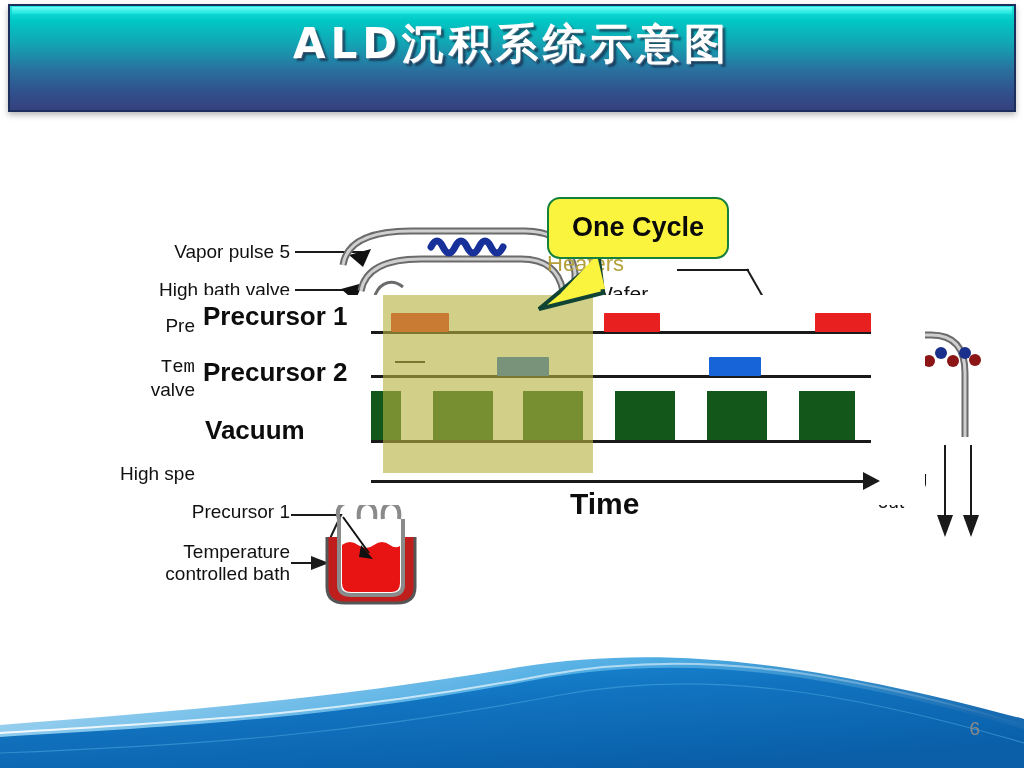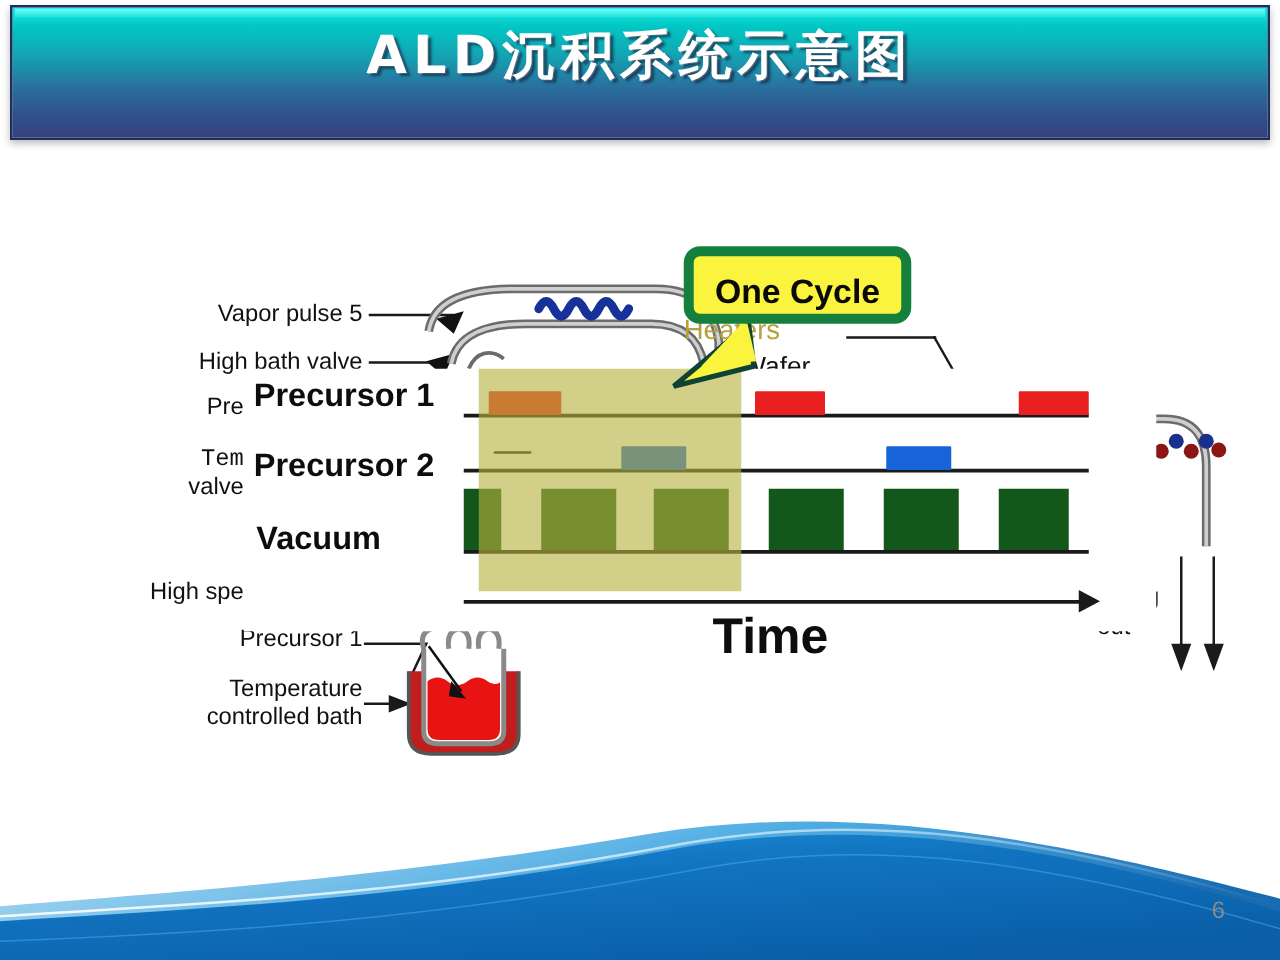--- a/index.html
+++ b/index.html
@@ -70,33 +70,33 @@
   .pulse.p2{background:#1763d8;}
   .purge-blk{position:absolute;background:#13571a;}
 
   .time-axis{position:absolute;background:#1a1a1a;height:3px;}
   .time-arrow{
     position:absolute;width:0;height:0;
     border-top:9px solid transparent;border-bottom:9px solid transparent;
     border-left:17px solid #1a1a1a;
   }
   .time-text{
-    position:absolute;font-size:40px;font-weight:bold;color:#0d0d0d;
+    position:absolute;font-size:30px;font-weight:bold;color:#0d0d0d;
     font-family:"Liberation Sans","DejaVu Sans",sans-serif;
   }
 
   
   .cycle-hl{
     position:absolute;background:rgba(183,178,64,.62);
   }
 
   
   .callout{
     position:absolute;left:452px;top:22px;width:182px;height:62px;
-    background:#fbf43f;border:8px solid #15803d;border-radius:13px;
+    background:#fbf43f;border:2px solid #15803d;border-radius:13px;
     box-sizing:border-box;z-index:40;
   }
   .callout-text{
     position:absolute;left:0;right:0;top:13px;text-align:center;
     font-size:27px;font-weight:bold;color:#0a0a0a;
     font-family:"Liberation Sans","DejaVu Sans",sans-serif;white-space:nowrap;
   }
   .callout-tail{position:absolute;left:442px;top:78px;z-index:39;}
 
   .heaters-lbl{

